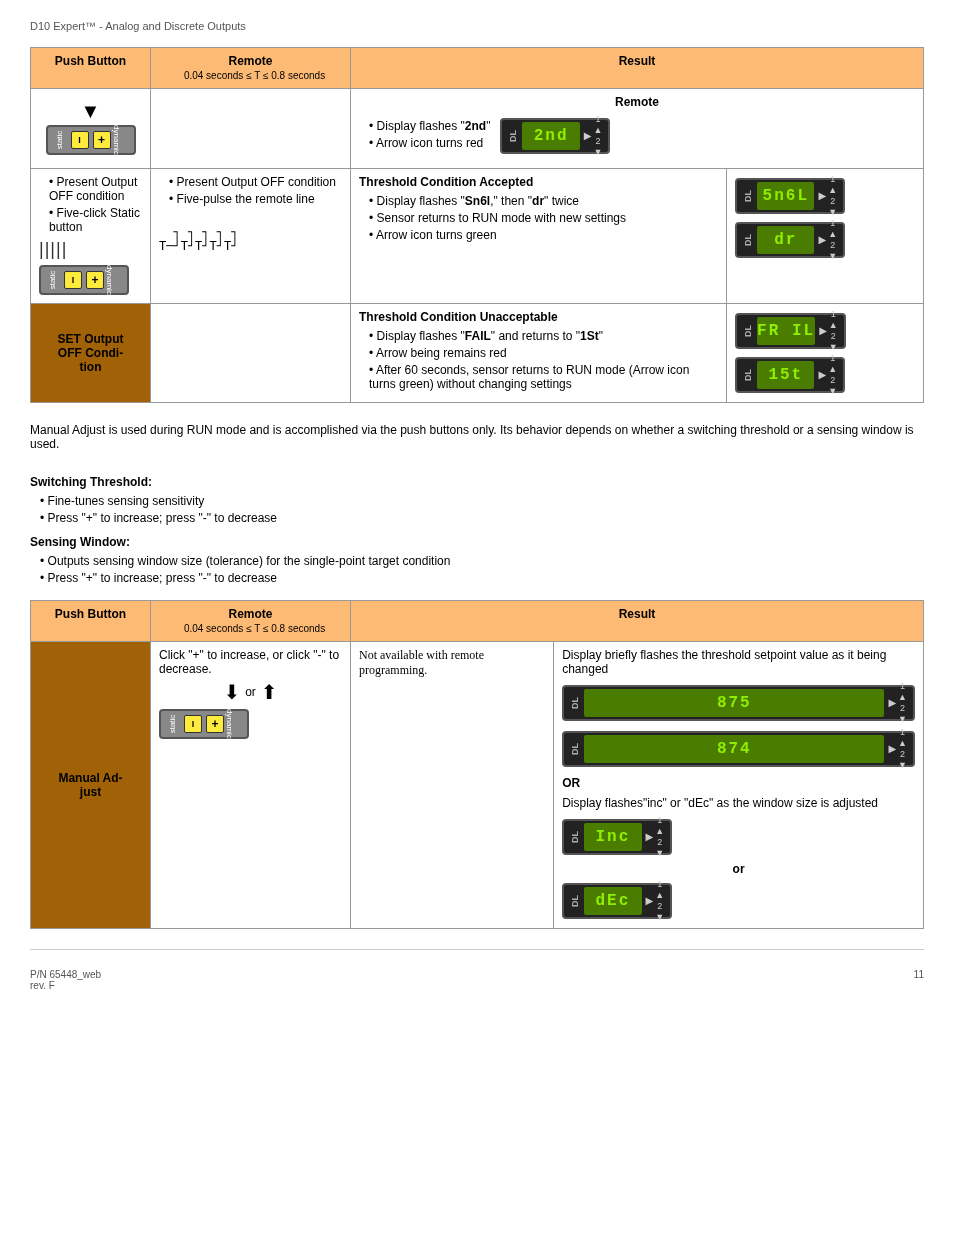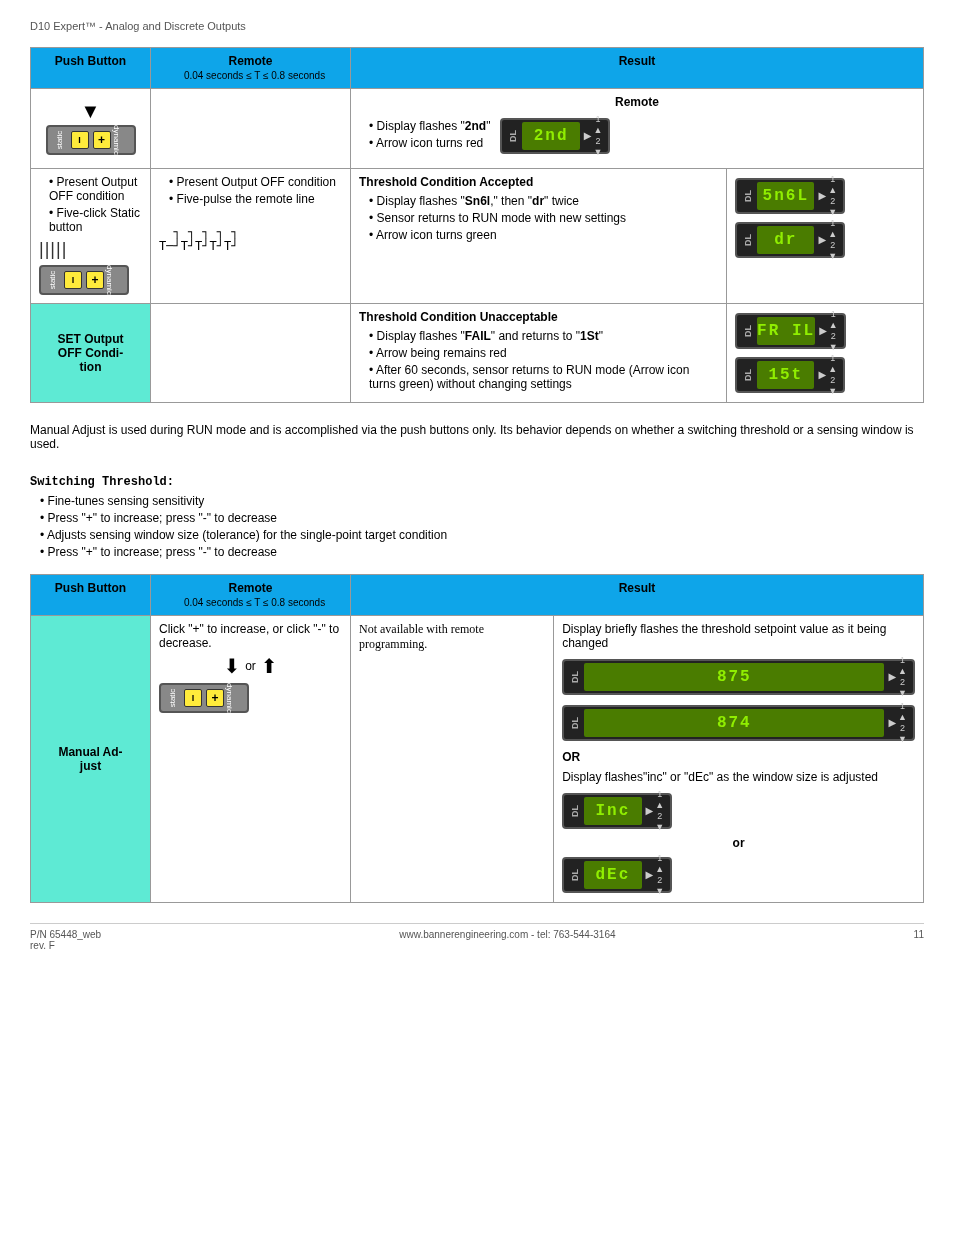--- a/index.html
+++ b/index.html
@@ -22,21 +22,21 @@
       border-collapse: collapse;
       width: 100%;
       margin-bottom: 20px;
     }
     th, td {
       border: 1px solid #999;
       padding: 6px 8px;
       vertical-align: top;
     }
     th {
-      background: #0ea5e9;
+      background: #fdba74;
       font-weight: bold;
       text-align: center;
     }
     .sub-header {
       font-size: 10px;
       font-weight: normal;
       margin-left: 8px;
     }
     
     .lcd-panel {
@@ -184,44 +184,43 @@
       font-weight: bold;
       margin: 20px 0 8px 0;
     }
     .section-desc {
       font-size: 12px;
       margin-bottom: 24px;
     }
     .bold-label {
       font-weight: bold;
       margin: 10px 0 5px 0;
-      font-family: Liberation Mono, monospace;
     }
     ul.bullet-list {
       list-style: none;
       margin-left: 10px;
     }
     ul.bullet-list li::before {
       content: "• ";
     }
     ul.bullet-list li {
       margin-bottom: 3px;
     }
     
     .page-footer {
       display: flex;
       justify-content: space-between;
       font-size: 10px;
       color: #555;
       margin-top: 20px;
       border-top: 1px solid #ccc;
-      padding-top: 5px;
+      padding-top: 19px;
     }
     td.left-label {
-      background: #5eead4;
+      background: #a16207;
       vertical-align: middle;
       text-align: center;
       font-weight: bold;
     }
     .or-text {
       font-weight: bold;
       margin: 6px 0;
     }
     .or-divider {
       text-align: center;
@@ -417,22 +416,23 @@
 
 <div>
   <div class="section-desc">Manual Adjust is used during RUN mode and is accomplished via the push buttons only. Its behavior depends on whether a switching threshold or a sensing window is used.</div>
 
   <div class="bold-label">Switching Threshold:</div>
   <ul class="bullet-list">
     <li>Fine-tunes sensing sensitivity</li>
     <li>Press "+" to increase; press "-" to decrease</li>
   </ul>
 
+  <div class="bold-label">Sensing Window:</div>
   <ul class="bullet-list">
-    <li>Adjusts sensing window size (tolerance) for the single-point target condition</li>
+    <li>Outputs sensing window size (tolerance) for the single-point target condition</li>
     <li>Press "+" to increase; press "-" to decrease</li>
   </ul>
 </div>
 
 <table style="margin-top:15px;">
   <thead>
     <tr>
       <th style="width:120px;">Push Button</th>
       <th style="width:200px;">
         <span>Remote</span><br>
@@ -537,15 +537,14 @@
       </td>
     </tr>
   </tbody>
 </table>
 
 <div class="page-footer">
   <div>
     <span>P/N 65448_web</span><br>
     <span>rev. F</span>
   </div>
-  <div>www.bannerengineering.com - tel: 763-544-3164</div>
   <div>11</div>
 </div>
 
 </body></html>

